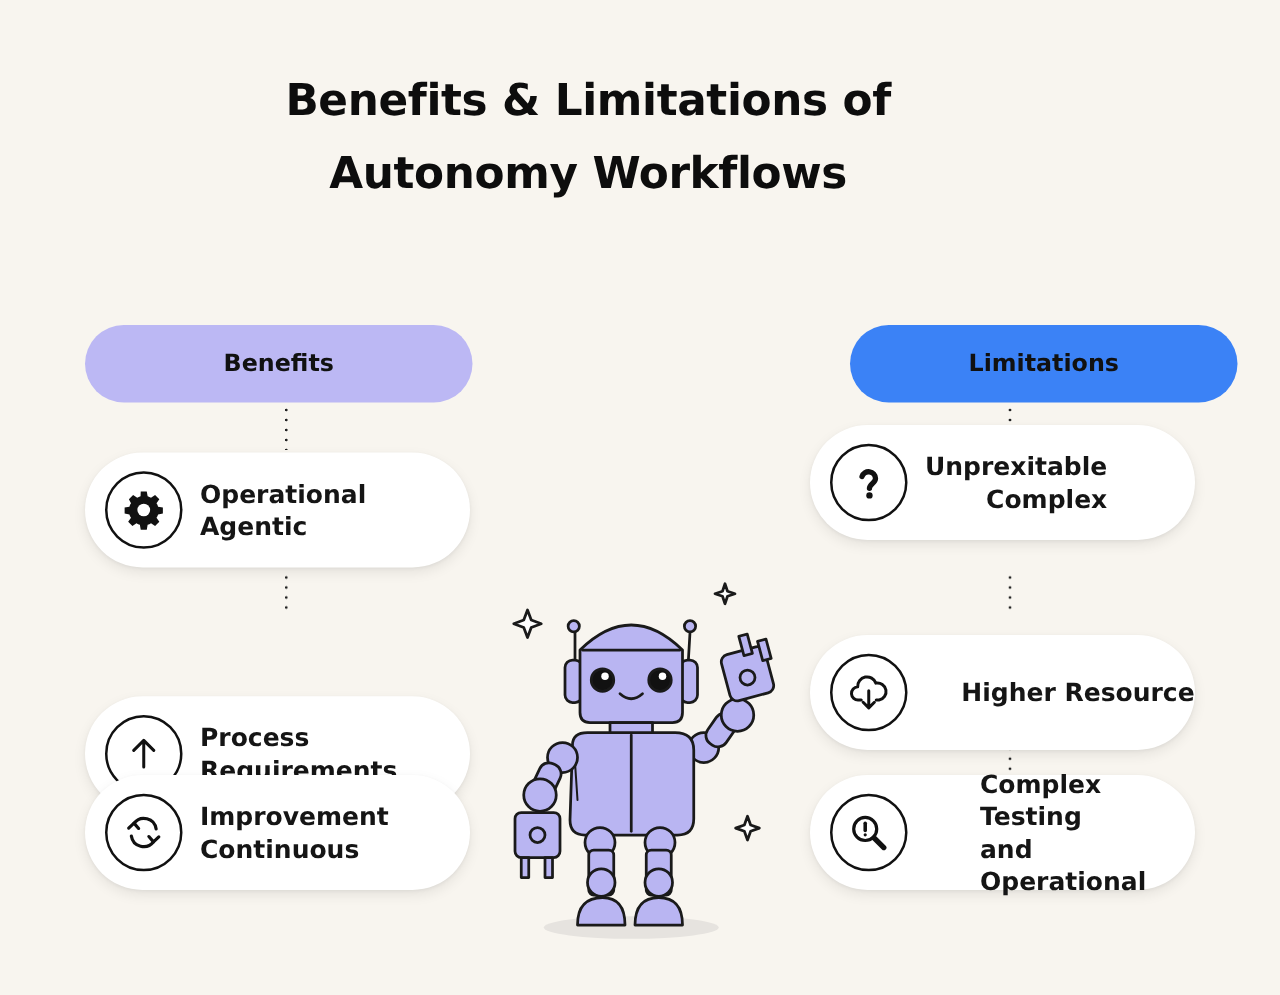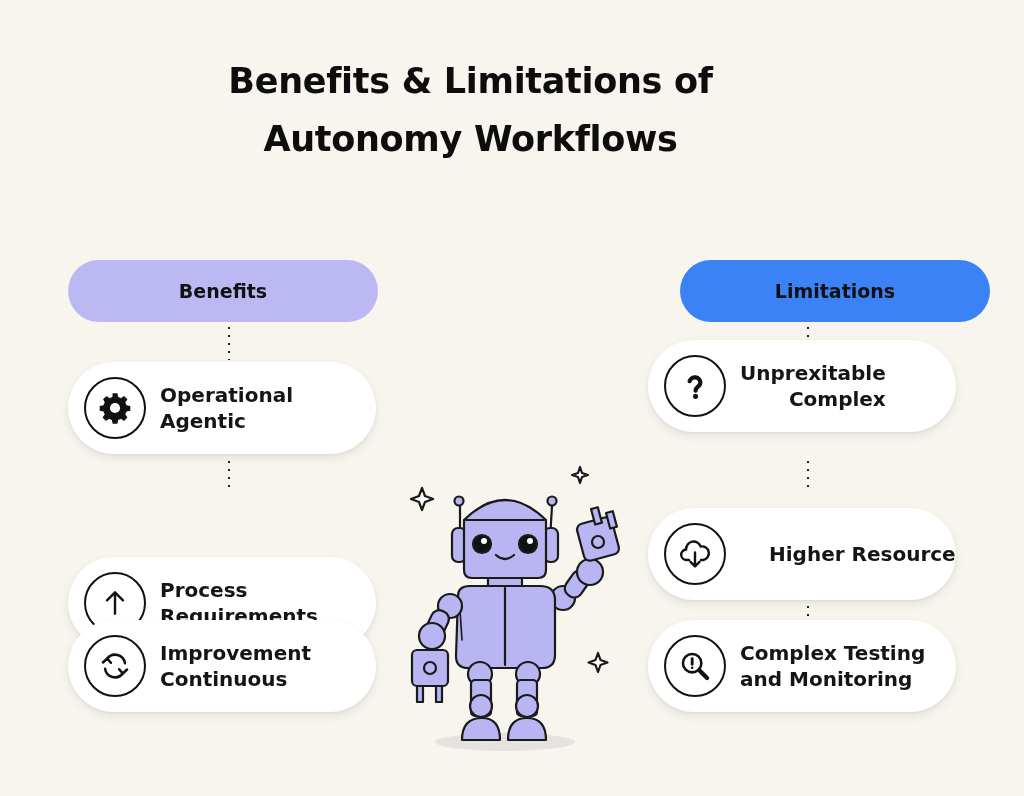--- a/index.html
+++ b/index.html
@@ -120,32 +120,32 @@
     <svg width="36" height="36" viewBox="0 0 24 24" fill="none" stroke="#111" stroke-width="1.6" stroke-linecap="round" stroke-linejoin="round">
       <path d="M8 16H6.5a3.5 3.5 0 0 1-.4-7A5 5 0 0 1 15.8 7a4 4 0 0 1 1.7 9H16"></path>
       <path d="M12 11v9M9 17.2l3 3 3-3"></path>
     </svg>
   </div>
   <div class="lbl">
     <span>Higher Resource</span>
   </div>
 </div>
 
-<div class="card" style="left:648px; top:620px;">
+<div class="card" style="left:648px; top:620px;gap:44px;">
   <div class="ic">
     <svg width="34" height="34" viewBox="0 0 24 24" fill="none" stroke="#111" stroke-linecap="round">
       <circle cx="10" cy="10" r="6.5" stroke-width="1.8"></circle>
       <path d="M15 15l5.5 5.5" stroke-width="3"></path>
       <path d="M10 6.8v4" stroke-width="2"></path>
       <circle cx="10" cy="13.3" r="0.9" fill="#111" stroke="none"></circle>
     </svg>
   </div>
   <div class="lbl">
     <span>Complex Testing</span>
-    <span>and Monitoring</span>
+    <span>and Operational</span>
   </div>
 </div>
 
 <svg class="robot" viewBox="0 0 240 300">
   <g fill="#b9b5f2" stroke="#1a1a1a" stroke-width="2.2" stroke-linejoin="round" stroke-linecap="round">
 
     <ellipse cx="105" cy="282" rx="70" ry="9" fill="#e6e3df" stroke="none"></ellipse>
 
     <path d="M22 28 l3 8 8 3 -8 3 -3 8 -3-8 -8-3 8-3z" fill="#fff"></path>
     <path d="M180 7 l2 6 6 2 -6 2 -2 6 -2-6 -6-2 6-2z" fill="#fff"></path>

